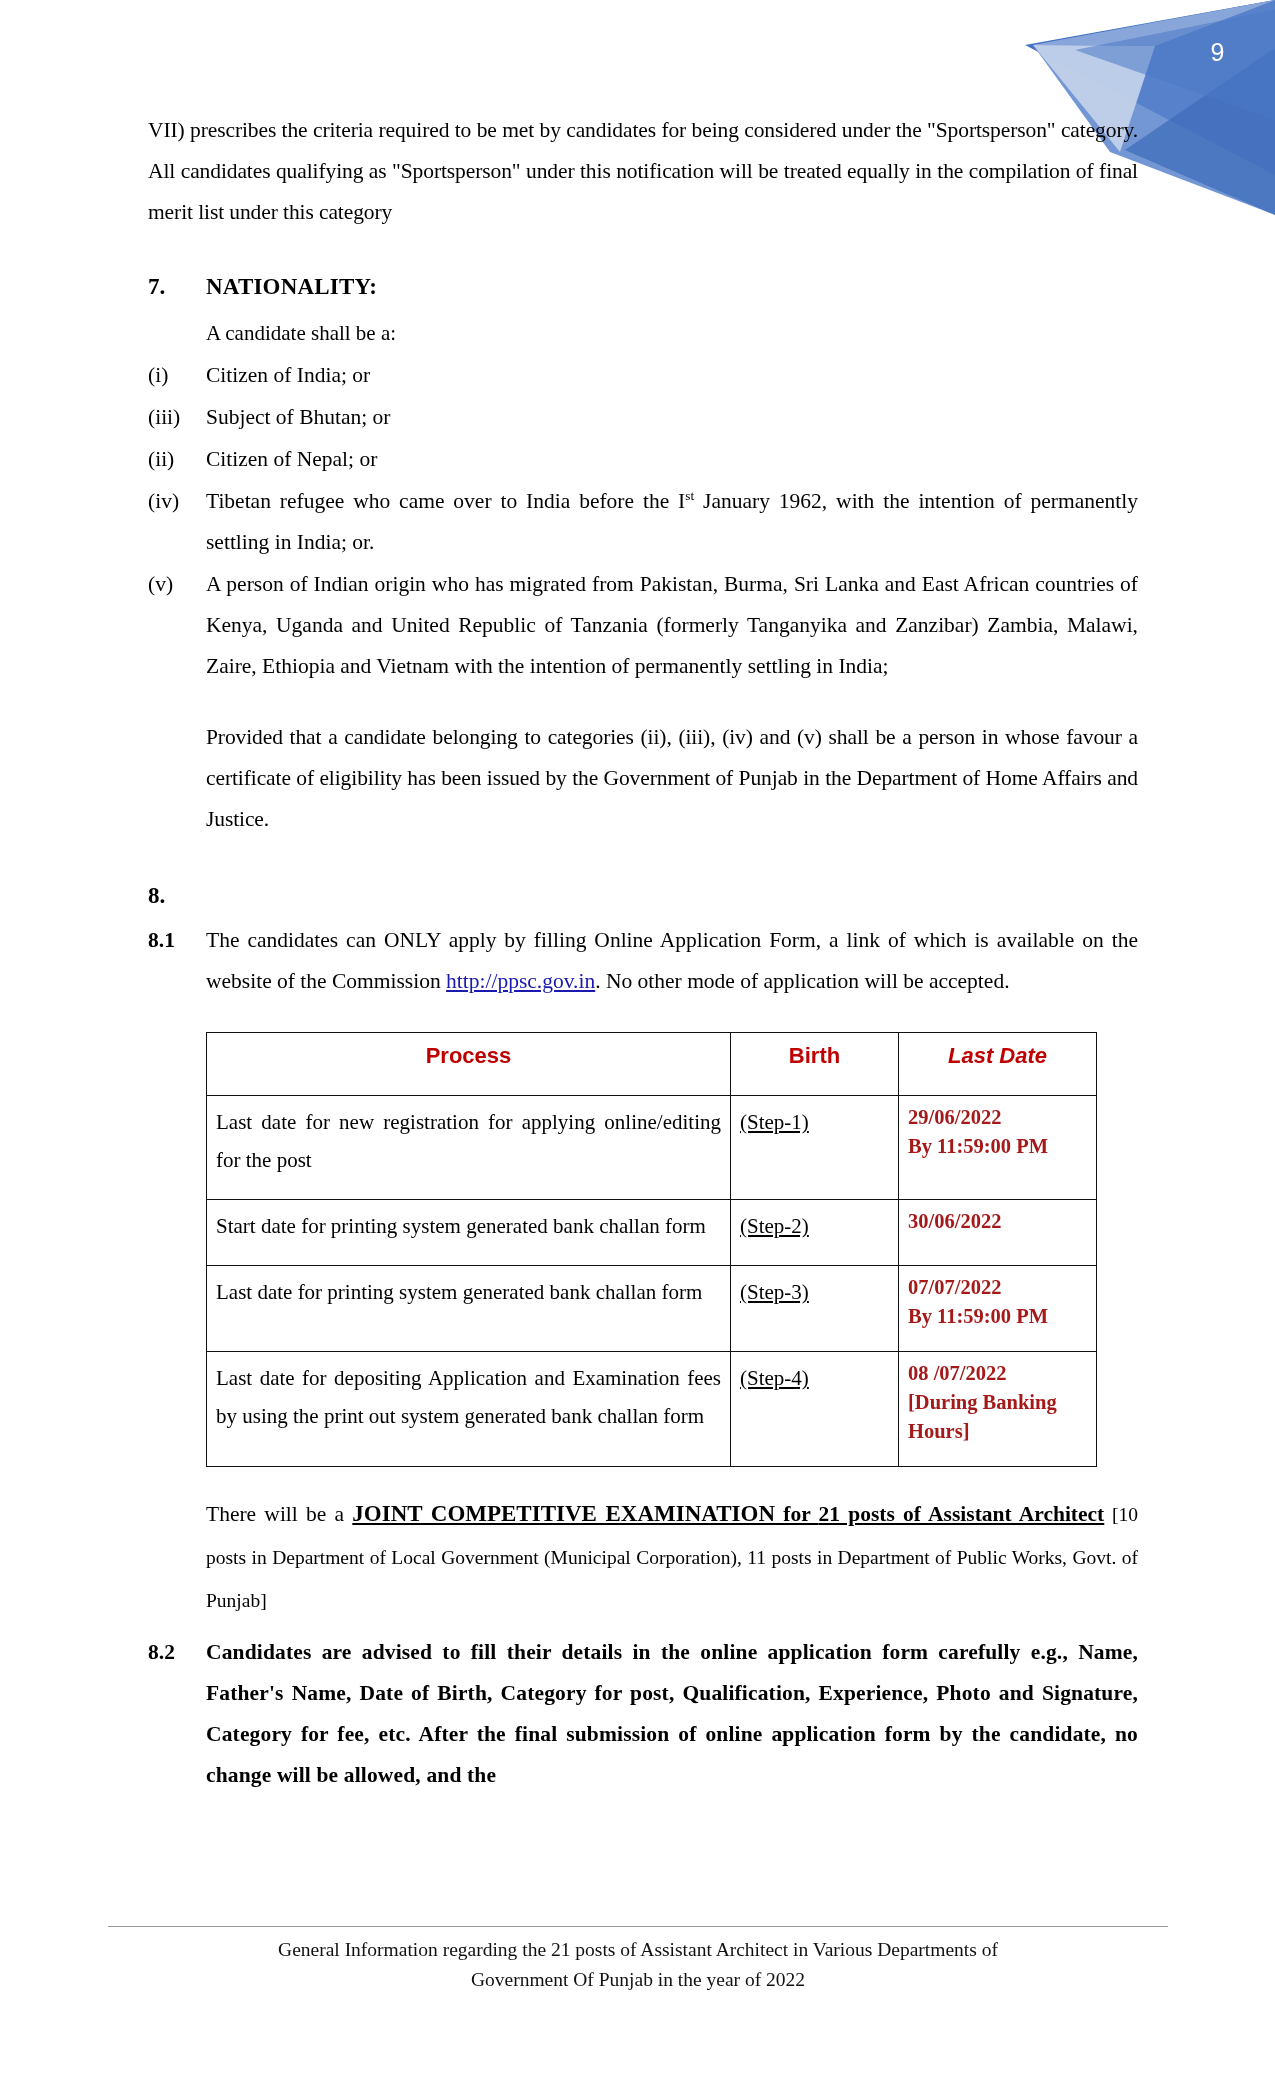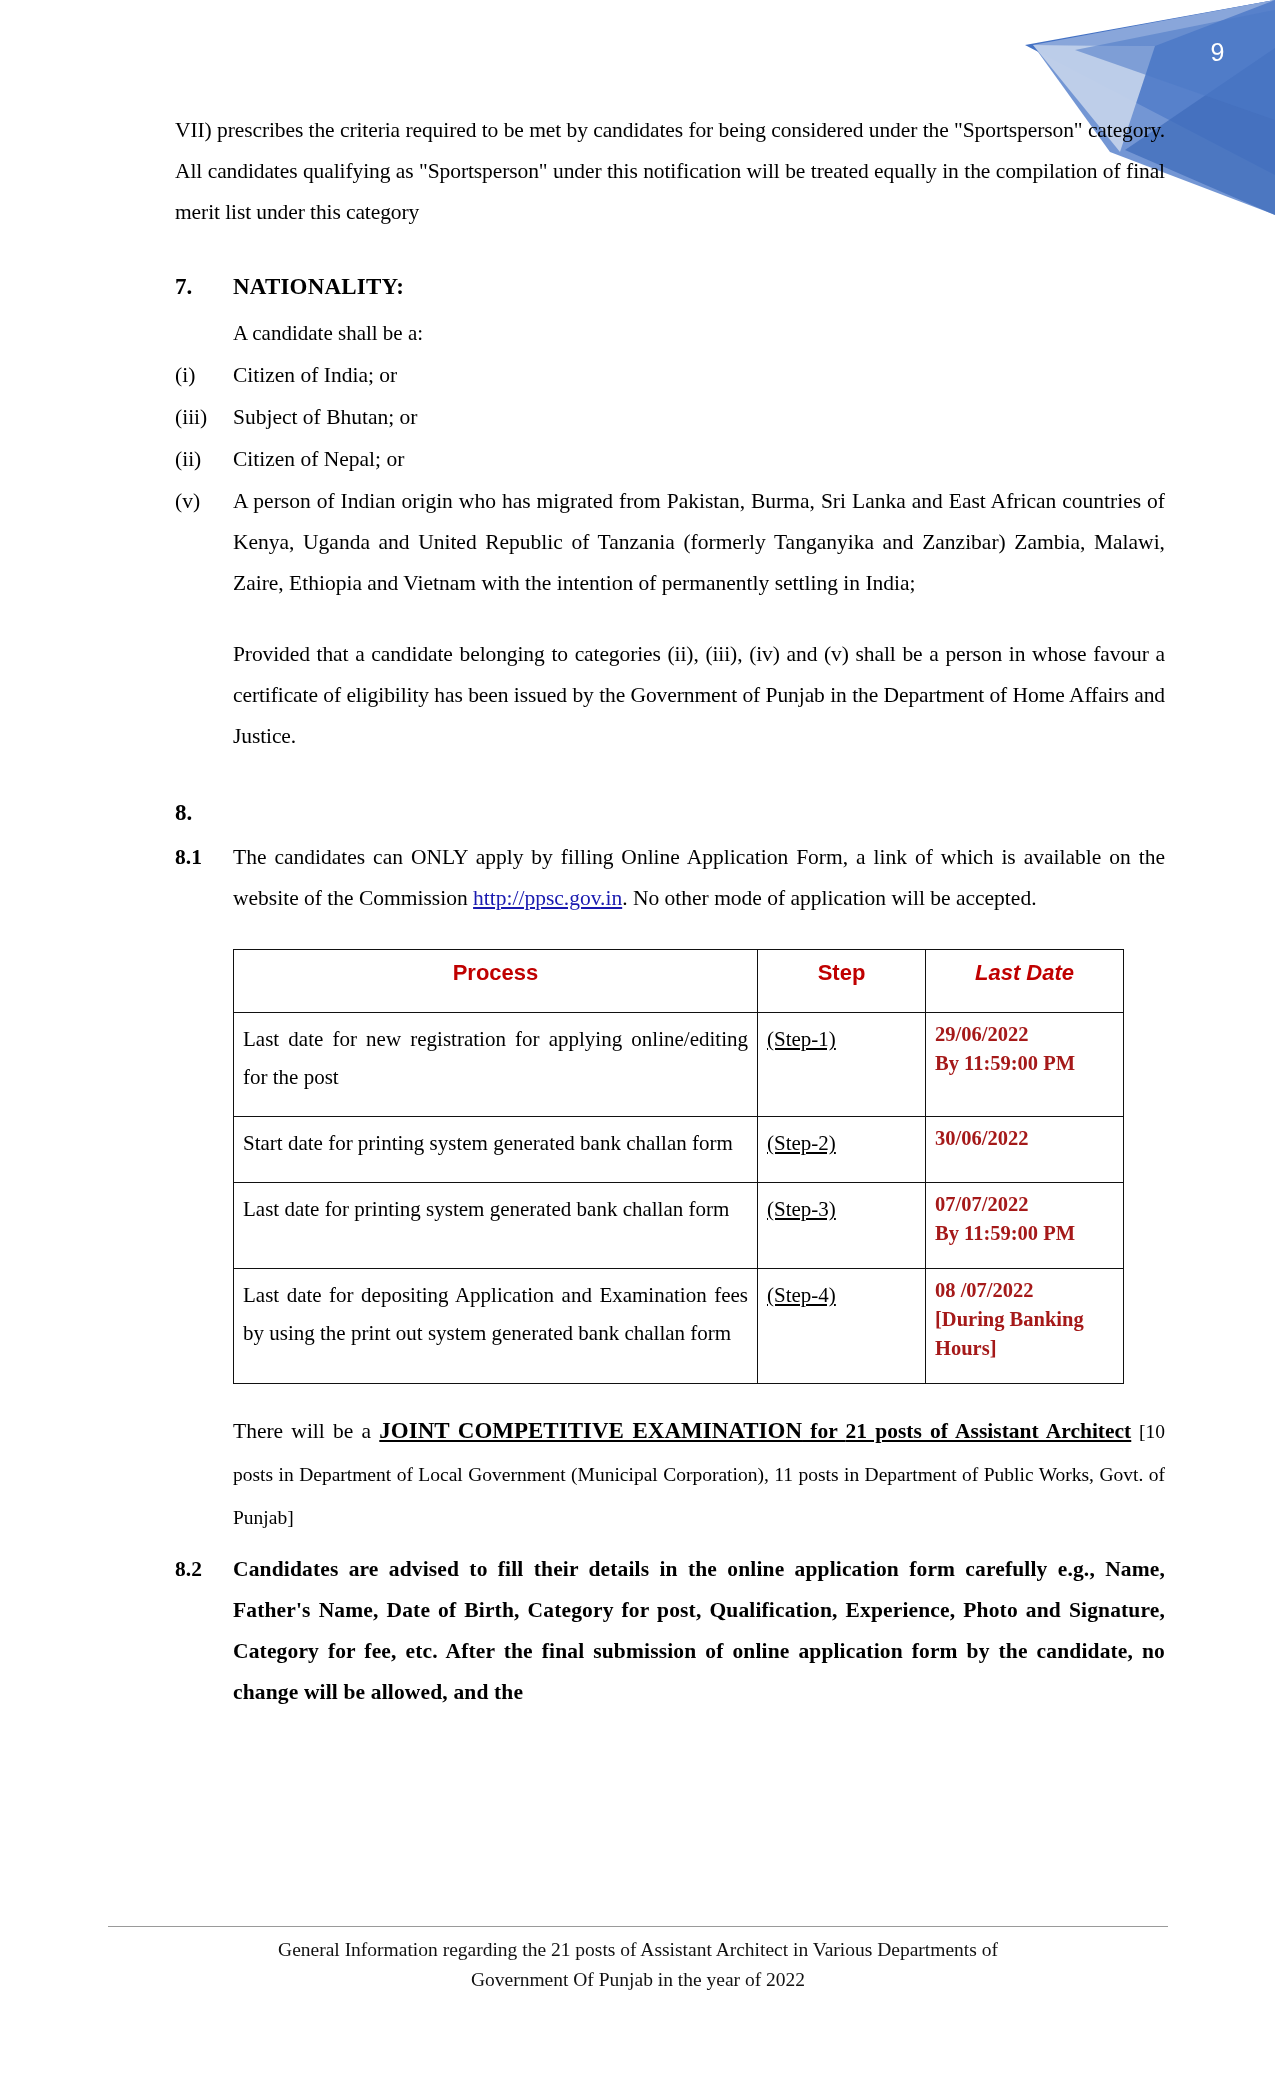--- a/index.html
+++ b/index.html
@@ -44,21 +44,20 @@
     width: 1275px;
     height: 2100px;
     padding: 0;
   }
 
   .content {
     position: absolute;
     left: 148px;
     top: 110px;
     width: 990px;
-    margin-left: 27px;
   }
 
   
   .body-text {
     font-size: 21.5px;
     line-height: 41px;
     text-align: justify;
     text-justify: inter-word;
     letter-spacing: -0.1px;
   }
@@ -286,20 +285,24 @@
     <div class="roman-row">
       <span class="marker">(iii)</span>
       <span class="rtext nojust">Subject of Bhutan; or</span>
     </div>
 
     <div class="roman-row">
       <span class="marker">(ii)</span>
       <span class="rtext nojust">Citizen of Nepal; or</span>
     </div>
 
+    <div class="roman-row">
+      <span class="marker">(iv)</span>
+      <span class="rtext"><span>Tibetan refugee who came over to India before the I</span><sup>st</sup><span> January 1962, with the intention of permanently settling in India; or.</span></span>
+    </div>
 
     <div class="roman-row">
       <span class="marker">(v)</span>
       <span class="rtext">A person of Indian origin who has migrated from Pakistan, Burma, Sri Lanka and East African countries of Kenya, Uganda and United Republic of Tanzania (formerly Tanganyika and Zanzibar) Zambia, Malawi, Zaire, Ethiopia and Vietnam with the intention of permanently settling in India;</span>
     </div>
 
     <div class="body-text provided-para">Provided that a candidate belonging to categories (ii), (iii), (iv) and (v) shall be a person in whose favour a certificate of eligibility has been issued by the Government of Punjab in the Department of Home Affairs and Justice.</div>
 
     <div class="section-head sec8-head">
       <span class="num">8.</span>
@@ -313,21 +316,21 @@
     <div class="table-wrap">
       <table class="schedule">
         <colgroup>
           <col class="c-process">
             <col class="c-step">
             <col class="c-date">
         </colgroup>
         <thead>
           <tr>
             <th class="h-process">Process</th>
-            <th class="h-step">Step</th>
+            <th class="h-step">Birth</th>
             <th class="h-date">Last Date</th>
           </tr>
         </thead>
         <tbody>
           <tr>
             <td class="td-process">Last date for new registration for applying online/editing for the post</td>
             <td class="td-step">(Step-1)</td>
             <td class="td-date">
               <div>29/06/2022</div>
               <div>By 11:59:00 PM</div>

